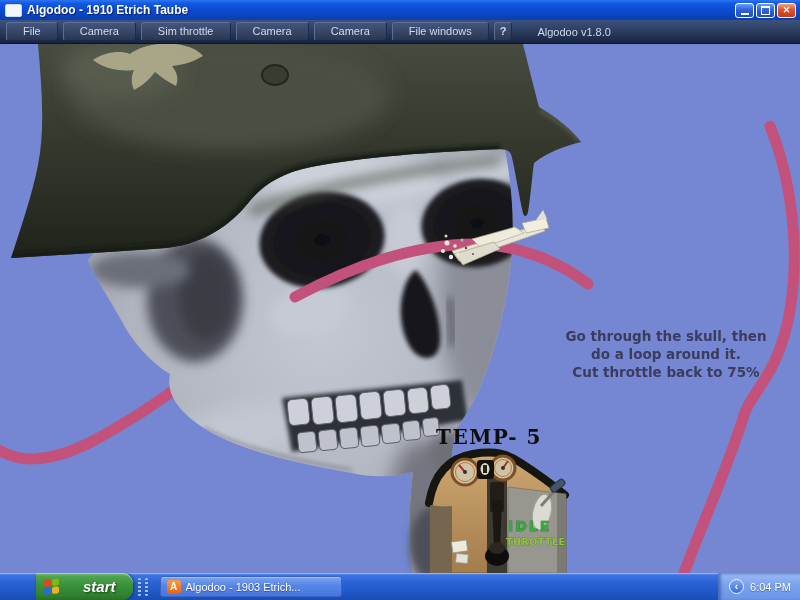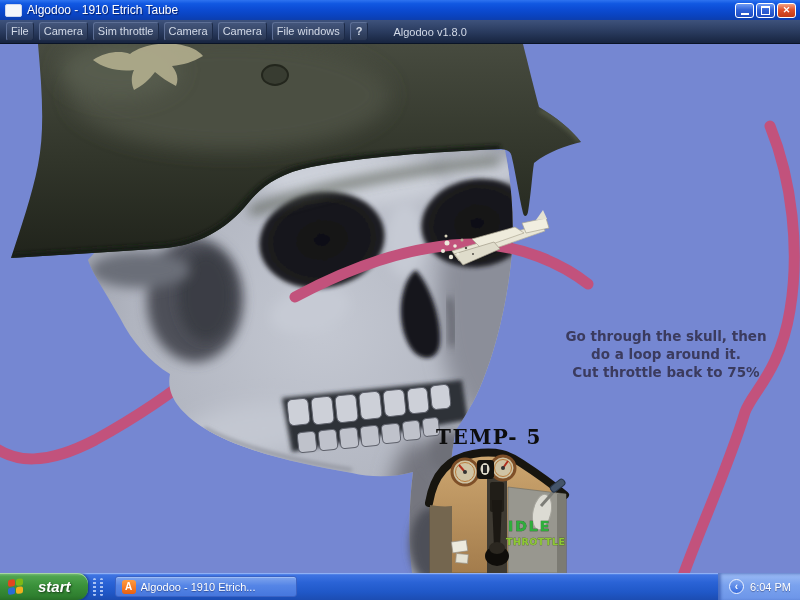--- a/index.html
+++ b/index.html
@@ -3,51 +3,51 @@
 <meta charset="utf-8">
 <style>
   html,body{margin:0;padding:0;background:#000;}
   body{width:800px;height:600px;overflow:hidden;font-family:"Liberation Sans",sans-serif;}
   .screen{position:relative;width:800px;height:600px;background:#7587d2;}
 
   
   .titlebar{height:20px;display:flex;align-items:center;gap:5px;padding:0 3px;
     background:linear-gradient(180deg,#2e73f0 0%,#1158e2 18%,#0c4cd4 45%,#0a44c2 75%,#0c3eae 100%);}
   .win-icon{width:15px;height:11px;background:#f4f6fb;border:1px solid #cdd6ee;border-radius:2px;margin-left:2px;flex:none;}
-  .title{color:#fff;font-weight:normal;font-size:12px;text-shadow:1px 1px 1px rgba(0,0,40,.55);flex:1;white-space:nowrap;}
+  .title{color:#fff;font-weight:bold;font-size:12px;text-shadow:1px 1px 1px rgba(0,0,40,.55);flex:1;white-space:nowrap;}
   .winbtns{display:flex;gap:2px;margin-right:1px;}
   .winbtn{width:19px;height:15px;border-radius:3px;border:1px solid #fff;box-sizing:border-box;
     display:flex;align-items:center;justify-content:center;color:#fff;font-size:9px;font-weight:bold;
     background:linear-gradient(180deg,#6f9bf4,#2f62d8 45%,#1d4bc0);}
   .winbtn.close{background:linear-gradient(180deg,#f3a183,#e0512a 45%,#c23a16);}
   .glyph-min{width:8px;height:2px;background:#fff;margin-top:7px;}
   .glyph-restore{width:7px;height:6px;border:1px solid #fff;border-top-width:2px;}
 
   
   .menubar{height:24px;box-sizing:border-box;display:flex;align-items:center;padding:0 6px;
     background:linear-gradient(180deg,#3e527c 0%,#28395c 55%,#17243f 100%);
     border-bottom:1px solid #0a1426;}
   .menubtn{font-size:11px;color:#d3dae7;background:rgba(255,255,255,.06);
     border:1px solid;border-color:#5d6f96 #1c2a47 #1c2a47 #5d6f96;border-radius:3px;
-    padding:2px 4px;margin-right:5px;line-height:13px;white-space:nowrap;cursor:default;}
+    padding:2px 16px;margin-right:5px;line-height:13px;white-space:nowrap;cursor:default;}
   .menubtn.help{padding:2px 5px;font-weight:bold;}
   .version{font-size:11px;color:#d3dae7;margin-left:20px;white-space:nowrap;}
 
   
   .scene{position:relative;width:800px;height:529px;overflow:hidden;background:#7587d2;text-align:center;}
   .scene svg{position:absolute;left:0;top:0;display:block;}
 
   
   .taskbar{height:27px;display:flex;align-items:stretch;
     background:linear-gradient(180deg,#7ba2f2 0%,#3e73e2 8%,#2a63d6 35%,#2058c8 70%,#1c4cb2 100%);
     box-shadow:inset 0 1px 0 #8fb0f5;}
-  .startbtn{display:flex;align-items:center;gap:13px;padding:0 17px 0 8px;flex:none;
+  .startbtn{display:flex;align-items:center;gap:22px;padding:0 17px 0 8px;flex:none;
     background:linear-gradient(180deg,#81c381 0%,#4fa44f 12%,#3b923b 45%,#2f7f2f 85%,#276f27 100%);
     border-radius:0 11px 11px 0;box-shadow:inset 0 1px 0 #a5d6a5,1px 0 3px rgba(0,0,30,.45);
-    color:#fff;font-weight:bold;font-style:italic;font-size:15px;text-shadow:1px 1px 2px rgba(0,0,0,.55);}
+    color:#fff;font-weight:bold;font-style:italic;font-size:15px;text-shadow:1px 1px 2px rgba(0,0,0,.55);margin-left:36px;}
   .flag{width:17px;height:16px;display:grid;grid-template-columns:7px 7px;grid-template-rows:7px 7px;gap:1px;transform:skewY(-6deg);}
   .flag i{border-radius:2px;}
   .flag i:nth-child(1){background:#e2451f;}
   .flag i:nth-child(2){background:#7eb816;}
   .flag i:nth-child(3){background:#2a6cd4;}
   .flag i:nth-child(4){background:#f2b01e;}
   .ql-sep{display:flex;align-items:center;padding:0 3px;}
   .ql-dots{width:3px;height:18px;margin:0 2px;border-radius:2px;
     background:repeating-linear-gradient(180deg,#a9c2f4 0 2px,rgba(0,0,0,0) 2px 4px);}
   .taskbtn{display:flex;align-items:center;gap:5px;width:182px;margin:3px 0 3px 7px;padding:0 6px;box-sizing:border-box;
@@ -287,21 +287,21 @@
           <i></i>
         </span>
       <span>start</span>
     </div>
     <div class="ql-sep">
       <span class="ql-dots"></span>
       <span class="ql-dots"></span>
     </div>
     <div class="taskbtn">
       <span class="task-ico">A</span>
-      <span class="task-label">Algodoo - 1910 Etrich...</span>
+      <span class="task-label">Algodoo - 1903 Etrich...</span>
     </div>
     <div class="tray">
       <span class="tray-chevron">‹</span>
       <span class="clock">6:04 PM</span>
     </div>
   </div>
 
 </div>
 
 </body></html>

